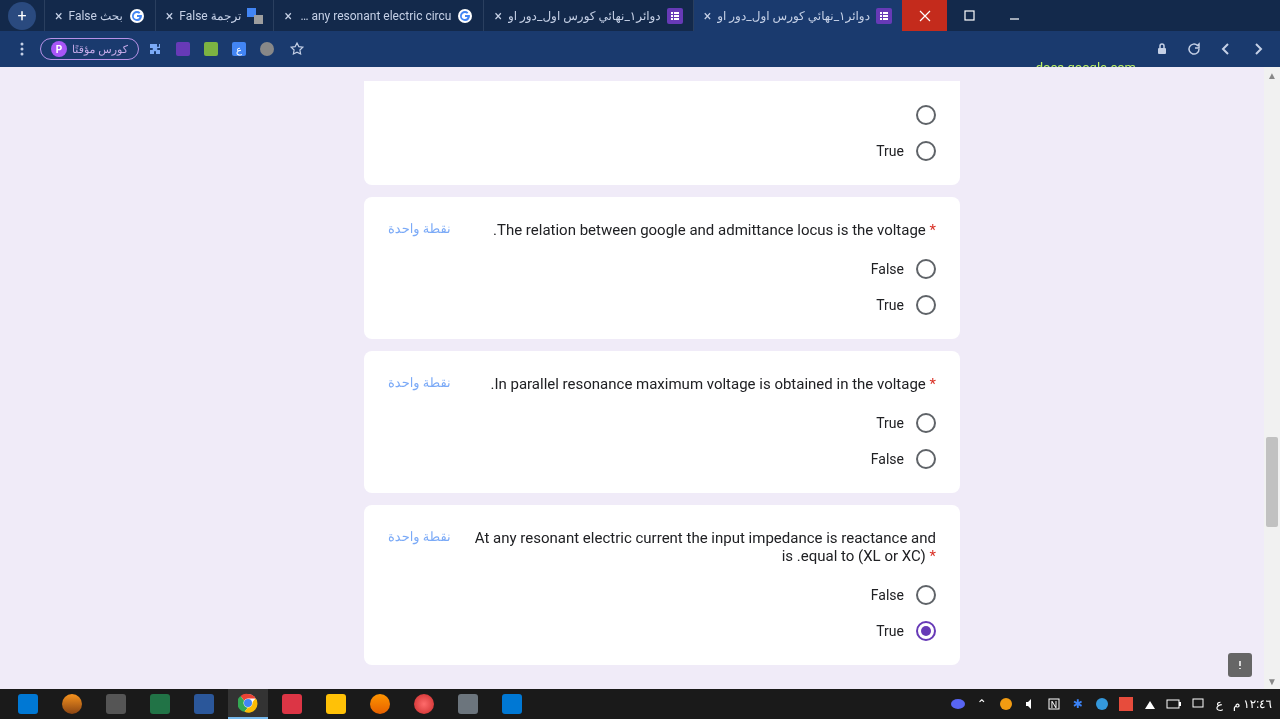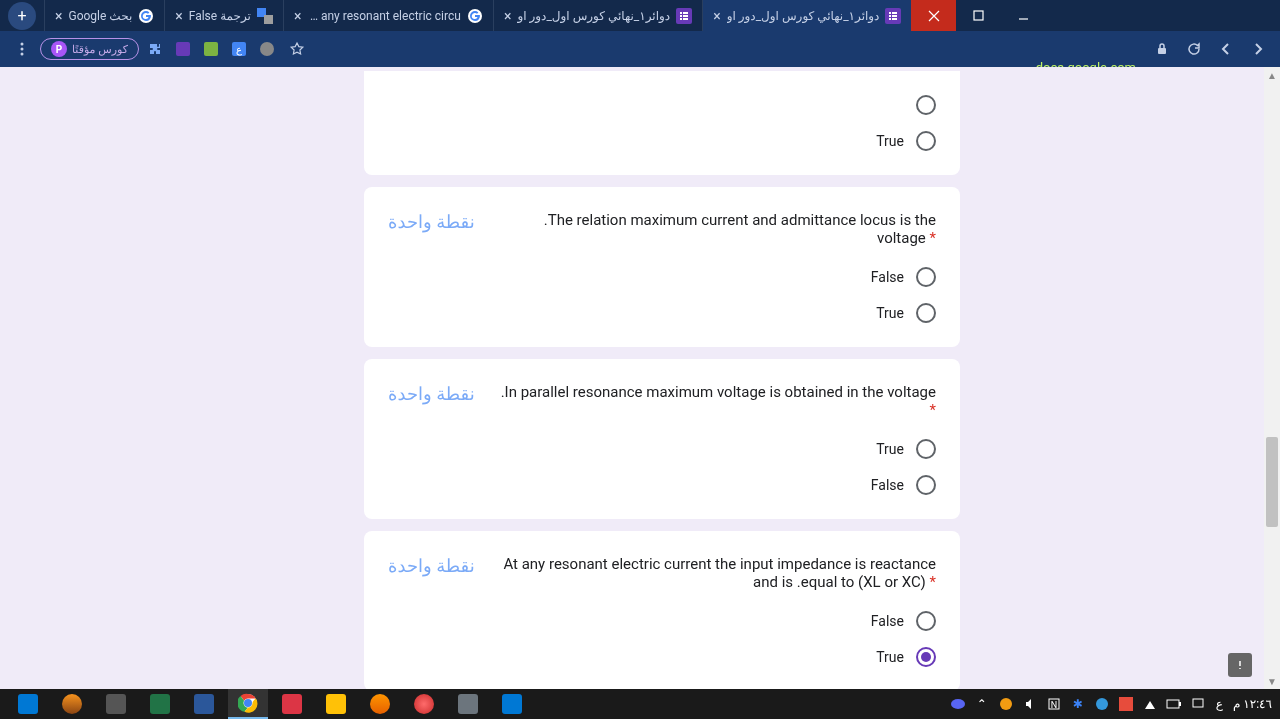--- a/index.html
+++ b/index.html
@@ -17,26 +17,26 @@
 .win-btn.close { background: #c42b1c; }
 .addrbar { height: 36px; background: #1a3a6e; display: flex; align-items: center; padding: 0 8px; gap: 4px; direction: rtl; }
 .nav-icon { width: 28px; height: 28px; display: flex; align-items: center; justify-content: center; color: #c5d0e6; }
 .url-container { flex: 1; display: flex; align-items: center; color: #8fa5c7; font-size: 13px; direction: ltr; justify-content: flex-end; padding: 0 8px; }
 .url-dark { color: #6b7d9a; }
 .url-light { color: #bef264; margin-top: 36px; }
 .ext-icon { width: 24px; height: 24px; display: flex; align-items: center; justify-content: center; border-radius: 4px; }
 .badge { background: transparent; border: 1px solid #b892e8; border-radius: 14px; padding: 2px 10px; color: #c5aae8; font-size: 11px; display: flex; align-items: center; gap: 5px; }
 .badge-dot { width: 16px; height: 16px; background: #a855f7; border-radius: 50%; display: flex; align-items: center; justify-content: center; color: #fff; font-size: 10px; font-weight: bold; }
 .content { flex: 1; background: #f0ebf8; overflow-y: auto; position: relative; }
-.form-container { width: 640px; margin: 4px auto; padding-bottom: 20px; padding-left: 44px; }
+.form-container { width: 640px; margin: 14px auto; padding-bottom: 20px; padding-left: 44px; }
 .question-card { background: #fff; border-radius: 8px; margin-top: 12px; padding: 24px; direction: rtl; position: relative; }
 .question-header { display: flex; justify-content: space-between; align-items: flex-start; gap: 20px; }
 .question-text { color: #202124; font-size: 15px; text-align: right; flex: 1; direction: ltr; }
 .required-star { color: #d93025; }
-.points-label { color: #7baaf7; font-size: 18px; white-space: nowrap; text-align: center; }
+.points-label { color: #7baaf7; font-size: 13px; white-space: nowrap; text-align: center; }
 .options { margin-top: 20px; display: flex; flex-direction: column; gap: 16px; }
 .option-row { display: flex; align-items: center; gap: 12px; justify-content: flex-start; }
 .radio { width: 20px; height: 20px; border: 2px solid #5f6368; border-radius: 50%; position: relative; flex-shrink: 0; }
 .radio.selected { border-color: #673ab7; }
 .radio.selected::after { content: ''; position: absolute; width: 10px; height: 10px; background: #673ab7; border-radius: 50%; left: 3px; top: 3px; }
 .option-label { color: #202124; font-size: 14px; }
 .partial-card { background: #fff; border-radius: 0 0 8px 8px; padding: 14px 24px 24px; direction: rtl; }
 .scrollbar-track { position: absolute; right: 0; top: 0; width: 16px; height: 100%; background: #f1f1f1; }
 .scrollbar-thumb { position: absolute; right: 2px; width: 12px; background: #c1c1c1; border-radius: 2px; }
 .scrollbar-arrow { position: absolute; width: 16px; height: 16px; display: flex; align-items: center; justify-content: center; color: #888; font-size: 10px; }
@@ -124,21 +124,21 @@
       <span class="tab-title">ترجمة False</span>
       <span class="tab-close">×</span>
     </div>
     <div class="tab">
       <span class="tab-favicon">
           <svg width="16" height="16" viewBox="0 0 16 16">
             <circle cx="8" cy="8" r="7" fill="#fff"></circle>
             <path d="M8 3a5 5 0 0 0 0 10 5 5 0 0 0 4.9-6H8v2h2.6A3 3 0 1 1 8 5a3 3 0 0 1 2 .8l1.4-1.4A5 5 0 0 0 8 3z" fill="#4285f4"></path>
           </svg>
         </span>
-      <span class="tab-title">بحث Google</span>
+      <span class="tab-title">بحث False</span>
       <span class="tab-close">×</span>
     </div>
     <div class="newtab">+</div>
   </div>
 
   <div class="addrbar">
     <div class="nav-icon">
         <svg width="18" height="18" viewBox="0 0 18 18">
           <path d="M7 4l5 5-5 5" fill="none" stroke="#c5d0e6" stroke-width="2"></path>
         </svg>
@@ -223,21 +223,21 @@
           <div class="option-row">
             <div class="radio"></div>
             <span class="option-label">True</span>
           </div>
         </div>
       </div>
 
       <div class="question-card">
         <div class="question-header">
           <div class="question-text">
-            <span>.The relation maximum current and admittance locus is the voltage</span> <span class="required-star">*</span>
+            <span>.The relation between google and admittance locus is the voltage</span> <span class="required-star">*</span>
           </div>
           <div class="points-label">نقطة واحدة</div>
         </div>
         <div class="options">
           <div class="option-row">
             <div class="radio"></div>
             <span class="option-label">False</span>
           </div>
           <div class="option-row">
             <div class="radio"></div>

